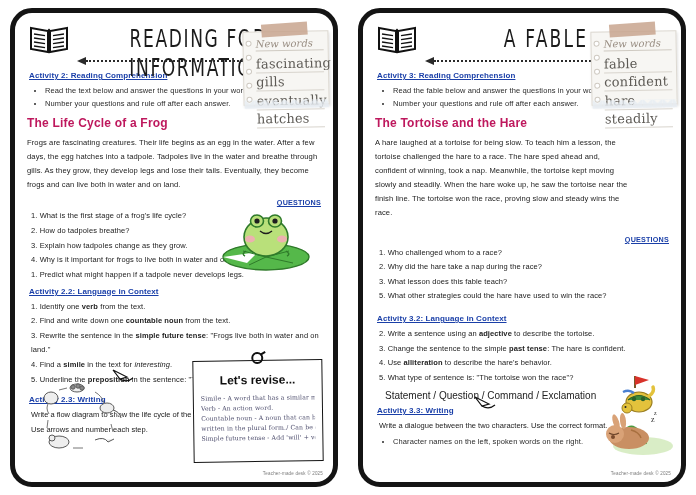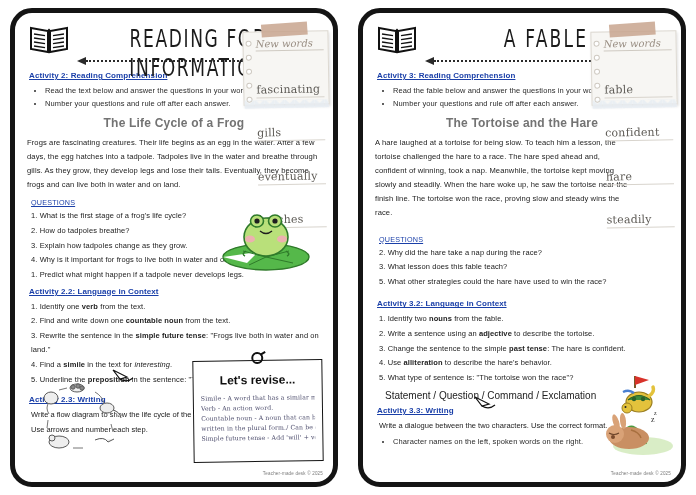--- a/index.html
+++ b/index.html
@@ -25,33 +25,33 @@
 
   
   .note{position:absolute;right:4px;top:18px;width:84px;height:72px;background:#f7f6f3;
         border:1px solid #ddd9d2;box-shadow:1px 2px 3px rgba(0,0,0,.13);transform:rotate(-1deg);}
   .note .tape{position:absolute;left:18px;top:-9px;width:46px;height:13px;background:#c8a48e;opacity:.85;transform:rotate(-3deg);}
   .note .holes{position:absolute;left:2px;top:8px;width:6px;}
   .note .holes i{display:block;width:4px;height:4px;border:1px solid #cfcac2;border-radius:50%;margin-bottom:8px;background:#fff;}
   .note .nw-title{position:absolute;left:12px;top:6px;right:4px;font-family:"DejaVu Serif",serif;
         font-style:italic;font-size:10px;color:#9a8f84;border-bottom:1px solid #cfcac2;padding-bottom:1px;}
   .note ul{list-style:none;margin:0;padding:0;position:absolute;left:12px;top:22px;right:4px;}
-  .note li{font-family:"DejaVu Serif",serif;font-size:11px;color:#5d5a55;border-bottom:1px solid #d8d4cd;
-           padding:1.5px 0 1px 0;letter-spacing:.2px;margin-top:27px;}
+  .note li{font-family:"DejaVu Serif",serif;font-size:13px;color:#5d5a55;border-bottom:1px solid #d8d4cd;
+           padding:1.5px 0 1px 0;letter-spacing:.2px;}
   .note .torn{position:absolute;left:0;right:0;bottom:-4px;height:8px;background:
      linear-gradient(135deg,transparent 45%,#e8eef4 46%),linear-gradient(-135deg,transparent 45%,#e8eef4 46%);
      background-size:10px 8px;opacity:.8;}
 
   
   .act{font-size:8px;font-weight:bold;color:#1a3fa8;text-decoration:underline;margin:4px 0 4px 2px;letter-spacing:.1px;}
   ul.bul{margin:0 0 6px 0;padding-left:18px;}
   ul.bul li{font-size:7.5px;color:#2b2b2b;line-height:1.75;letter-spacing:.1px;}
-  .story-title{text-align:center;font-size:12px;font-weight:bold;color:#737373;margin:6px 0 6px 0;letter-spacing:.2px;}
+  .story-title{font-size:12px;font-weight:bold;color:#be185d;margin:6px 0 6px 0;letter-spacing:.2px;}
   .story{font-size:7.6px;line-height:1.85;color:#222;text-align:left;margin:0 0 4px 0;letter-spacing:.1px;}
-  .q-head{font-size:7.2px;font-weight:normal;color:#1a3fa8;text-decoration:underline;margin:6px 0 2px 4px;letter-spacing:.2px;}
+  .q-head{font-size:7.2px;font-weight:bold;color:#1a3fa8;text-decoration:underline;margin:6px 0 2px 4px;letter-spacing:.2px;text-align:right;}
   ol.qs{list-style:none;margin:0;padding:0 0 0 4px;}
   ol.qs li{font-size:7.5px;color:#222;line-height:1.95;letter-spacing:.1px;}
   ol.qs li b{font-weight:bold;}
   ol.qs li i{font-style:italic;}
   .sub{font-size:10px;color:#222;line-height:1.9;margin-left:10px;}
   .wr-line{font-size:7.5px;color:#222;line-height:1.85;margin:1px 0 0 4px;}
 
   
   .revise{position:absolute;right:10px;bottom:20px;width:128px;height:100px;background:#fff;
           border:1.6px solid #141414;transform:rotate(-0.8deg);}
@@ -272,28 +272,28 @@
       <ul class="bul">
         <li>Read the fable below and answer the questions in your workbook.</li>
         <li>Number your questions and rule off after each answer.</li>
       </ul>
 
       <div class="story-title">The Tortoise and the Hare</div>
       <p class="story" style="width:86%">A hare laughed at a tortoise for being slow. To teach him a lesson, the tortoise challenged the hare to a race. The hare sped ahead and, confident of winning, took a nap. Meanwhile, the tortoise kept moving slowly and steadily. When the hare woke up, he saw the tortoise near the finish line. The tortoise won the race, proving slow and steady wins the race.</p>
 
       <div class="q-head" style="margin-top:14px">QUESTIONS</div>
       <ol class="qs">
+        <li>1. Who challenged whom to a race?</li>
         <li>2. Why did the hare take a nap during the race?</li>
         <li>3. What lesson does this fable teach?</li>
         <li>5. What other strategies could the hare have used to win the race?</li>
       </ol>
 
       <div class="act" style="margin-top:10px">Activity 3.2: Language in Context</div>
       <ol class="qs">
-        <li>1. Identify two <b>nouns</b> from the fable.</li>
         <li>2. Write a sentence using an <b>adjective</b> to describe the tortoise.</li>
         <li>3. Change the sentence to the simple <b>past tense</b>: The hare is confident.</li>
         <li>4. Use <b>alliteration</b> to describe the hare's behavior.</li>
         <li>5. What type of sentence is: "The tortoise won the race"?</li>
       </ol>
       <div class="sub">Statement / Question / Command / Exclamation</div>
 
       <span class="pen1" style="left:110px;top:382px;">
         <svg width="26" height="16" viewBox="0 0 26 16">
           <path d="M2 2 L16 9 L9 11 Z" fill="#fff" stroke="#111" stroke-width="1.2"></path>

